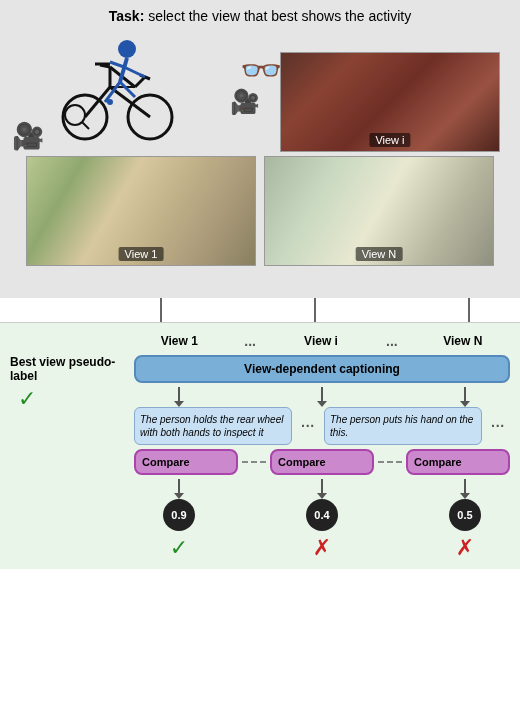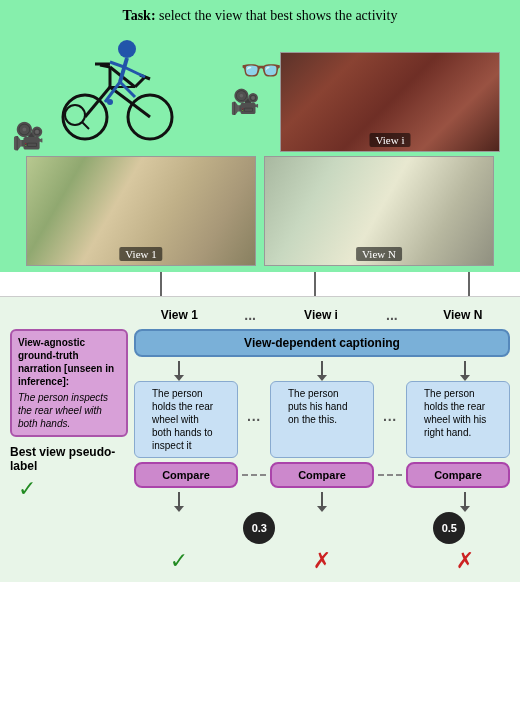--- a/index.html
+++ b/index.html
@@ -7,24 +7,23 @@
       width: 520px;
       height: 706px;
       font-family: Arial, sans-serif;
       background: #fff;
       overflow: hidden;
       position: relative;
     }
 
     
     .top-section {
-      background: #86efac;
-      padding: 8px 10px 0 10px;
-      position: relative;
-      font-family: Liberation Serif, serif;
+      background: #e5e5e5;
+      padding: 8px 10px 26px 10px;
+      position: relative;
     }
 
     .task-title {
       text-align: center;
       font-size: 14px;
       margin-bottom: 8px;
       font-weight: normal;
     }
     .task-title strong {
       font-weight: bold;
@@ -180,22 +179,23 @@
     .captions-row {
       display: flex;
       gap: 4px;
       align-items: stretch;
     }
 
     .caption-bubble {
       background: #c8e0f4;
       border: 1px solid #88aacf;
       border-radius: 6px;
-      padding: 5px 17px;
+      padding: 5px 5px;
       font-size: 10px;
+      font-style: italic;
       line-height: 1.3;
       flex: 1;
       color: #000;
     }
 
     .dots-col {
       width: 24px;
       flex-shrink: 0;
       display: flex;
       align-items: center;
@@ -211,21 +211,20 @@
       align-items: center;
     }
 
     .compare-btn {
       background: #cc88cc;
       border: 2px solid #aa44aa;
       border-radius: 8px;
       padding: 5px 6px;
       font-size: 11px;
       font-weight: bold;
-      text-align: center;
       flex: 1;
       color: #000;
     }
 
     .dashed-line {
       width: 24px;
       flex-shrink: 0;
       border-top: 2px dashed #888;
       height: 0;
       align-self: center;
@@ -453,24 +452,20 @@
     <div class="view-label-text">View 1</div>
     <div class="dots-label">...</div>
     <div class="view-label-text">View i</div>
     <div class="dots-label">...</div>
     <div class="view-label-text">View N</div>
   </div>
 
   <div class="main-content-row">
 
     <div class="left-panel">
-      <div class="narration-box">
-        <div class="narration-title">View-agnostic ground-truth narration [unseen in inference]:</div>
-        <div class="narration-text">The person inspects the rear wheel with both hands.</div>
-      </div>
 
       <div class="pseudo-label-box">
         <div class="pseudo-label-title">Best view pseudo-label</div>
         <span class="check-icon-green">✓</span>
       </div>
     </div>
 
     <div class="right-panel">
 
       <div class="captioning-box">View-dependent captioning</div>
@@ -487,21 +482,20 @@
         <div style="flex:1;display:flex;justify-content:center;">
           <div class="arrow-down"></div>
         </div>
       </div>
 
       <div class="captions-row">
         <div class="caption-bubble">The person holds the rear wheel with both hands to inspect it</div>
         <div class="dots-col">···</div>
         <div class="caption-bubble">The person puts his hand on the this.</div>
         <div class="dots-col">···</div>
-        <div class="caption-bubble">The person holds the rear wheel with his right hand.</div>
       </div>
 
       <div class="compare-row">
         <div class="compare-btn">Compare</div>
         <div class="dashed-line"></div>
         <div class="compare-btn">Compare</div>
         <div class="dashed-line"></div>
         <div class="compare-btn">Compare</div>
       </div>
 
@@ -513,23 +507,26 @@
         <div style="flex:1;display:flex;justify-content:center;">
           <div class="arrow-down"></div>
         </div>
         <div style="flex:0.5;"></div>
         <div style="flex:1;display:flex;justify-content:center;">
           <div class="arrow-down"></div>
         </div>
       </div>
 
       <div class="scores-row">
-        <div style="flex:0.5;"></div>
         <div class="score-circle">
-          <div class="score-circle-inner">0.3</div>
+          <div class="score-circle-inner">0.9</div>
+        </div>
+        <div style="flex:0.5;"></div>
+        <div class="score-circle">
+          <div class="score-circle-inner">0.4</div>
         </div>
         <div style="flex:0.5;"></div>
         <div class="score-circle">
           <div class="score-circle-inner">0.5</div>
         </div>
       </div>
 
       <div class="result-row">
         <div class="result-icon result-check">✓</div>
         <div style="flex:0.5;"></div>

